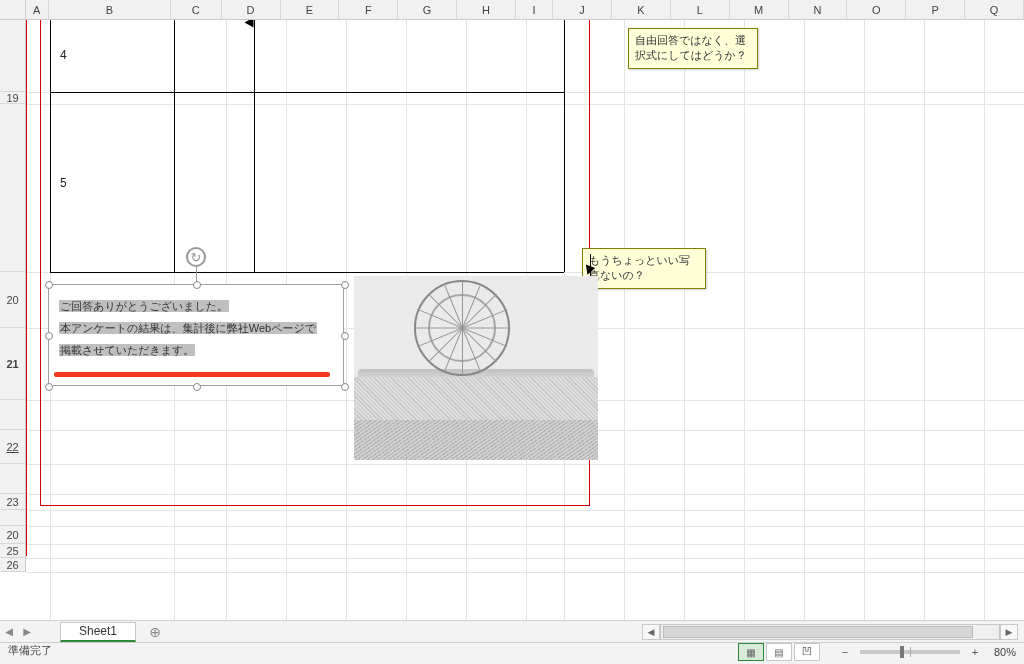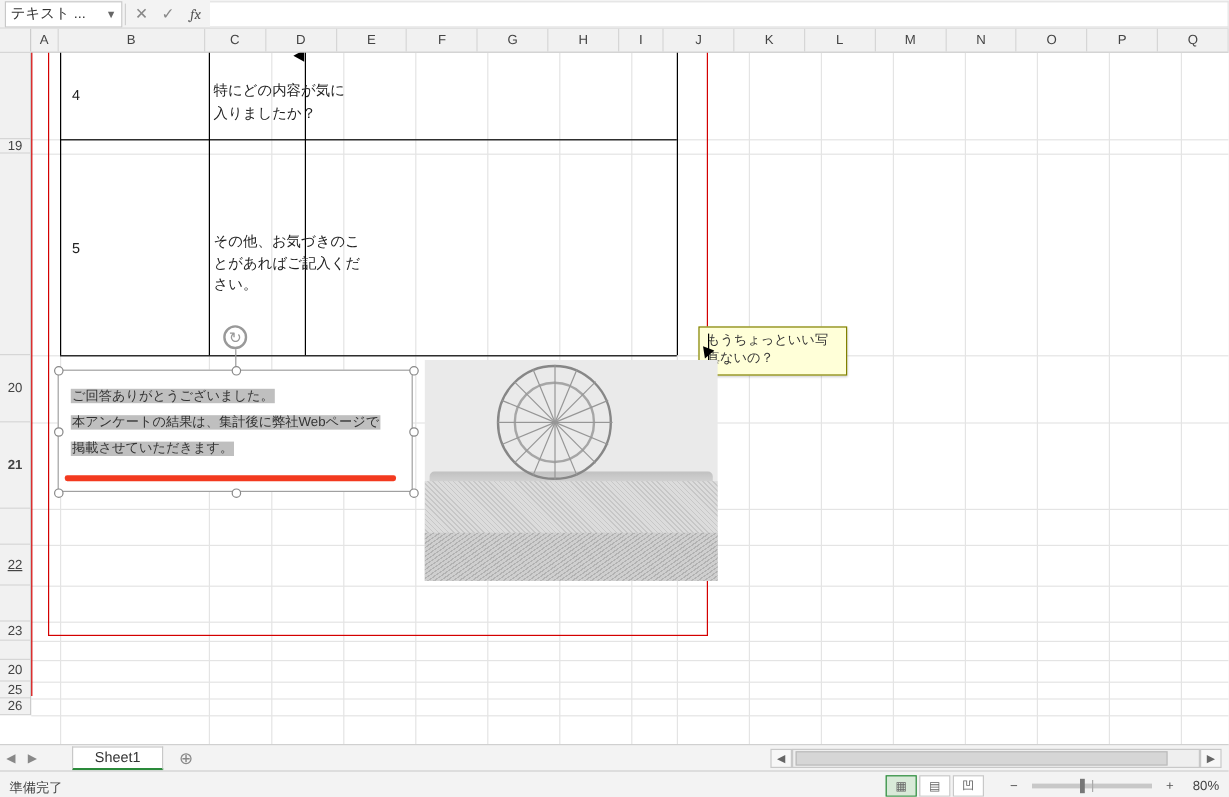--- a/index.html
+++ b/index.html
@@ -64,45 +64,34 @@
   .tabs-strip { height: 22px; background: #f3f3f3; border-top: 1px solid #d0d0d0; display: flex; align-items: center; }
   .nav-btn { width: 18px; text-align: center; color: #888; font-size: 10px; }
   .sheet-tab { padding: 2px 18px; background: #fff; border: 1px solid #c8c8c8; border-bottom: 2px solid #2a8a3a; font-size: 12px; color: #333; height: 20px; display:flex; align-items:center; margin-left: 24px;}
   .add-sheet { width: 22px; height: 22px; margin-left: 8px; color: #888; font-size: 14px; display:flex; align-items:center; justify-content:center; border:1px solid transparent; border-radius:50%;}
   .hscroll { margin-left: auto; display: flex; align-items: center; padding-right: 6px; }
   .hs-btn { width: 18px; height: 16px; background: #f7f7f7; border: 1px solid #c8c8c8; font-size: 9px; color: #666; display:flex; align-items:center; justify-content:center;}
   .hs-track { width: 340px; height: 16px; background: #efefef; border: 1px solid #c8c8c8; position: relative; }
   .hs-thumb { position: absolute; left: 2px; top: 1px; height: 12px; width: 310px; background: #d6d6d6; border:1px solid #bbb;}
 
   
-  .status { height: 22px; background: #f3f3f3; border-top: 1px solid #d0d0d0; display: flex; align-items: flex-end; font-size: 11px; color: #444; padding: 0 8px; }
+  .status { height: 22px; background: #f3f3f3; border-top: 1px solid #d0d0d0; display: flex; align-items: flex-start; font-size: 11px; color: #444; padding: 0 8px; }
   .status .right { margin-left: auto; display: flex; align-items: center; gap: 2px; }
   .view-btn { width: 26px; height: 18px; border: 1px solid #c8c8c8; background: #fff; display:flex; align-items:center; justify-content:center; font-size:10px; color:#666;}
   .view-btn.active{ background:#d8ead8; border-color:#2a8a3a;}
   .zoom-track{ width:100px; height:4px; background:#c8c8c8; margin:0 6px; position:relative;}
   .zoom-thumb{ position:absolute; top:-4px; left:40px; width:4px; height:12px; background:#777;}
   .zoom-tick{ position:absolute; top:-3px; left:50px; width:1px; height:10px; background:#aaa;}
   .zm-btn{ width:14px; text-align:center; color:#555; }
 </style>
 </head>
 <body>
 
 <div class="app">
 
-  <div class="formula-strip">
-    <div class="name-box">
-      <span>テキスト ...</span>
-      <span class="dd">▼</span>
-    </div>
-    <div class="fb-sep"></div>
-    <div class="fb-btn">✕</div>
-    <div class="fb-btn">✓</div>
-    <div class="fx">fx</div>
-    <div class="formula-input"></div>
-  </div>
 
   <div class="sheet-wrap">
     <div class="col-headers" id="colh">
       <div class="corner"></div>
     <div class="ch" style="width: 24px;">A</div>
         <div class="ch" style="width: 124px;">B</div>
         <div class="ch" style="width: 52px;">C</div>
         <div class="ch" style="width: 60px;">D</div>
         <div class="ch" style="width: 60px;">E</div>
         <div class="ch" style="width: 60px;">F</div>
@@ -164,25 +153,24 @@
           <div class="gh" style="top: 524px;"></div>
           <div class="gh" style="top: 538px;"></div>
           <div class="gh" style="top: 552px;"></div>
           <div class="tbl-border" style="left: 24px; top: 72px; width: 514px; height: 1px;"></div>
           <div class="tbl-border" style="left: 24px; top: 252px; width: 514px; height: 1px;"></div>
           <div class="tbl-border" style="left: 24px; top: -1px; width: 1px; height: 253px;"></div>
           <div class="tbl-border" style="left: 148px; top: -1px; width: 1px; height: 253px;"></div>
           <div class="tbl-border" style="left: 228px; top: -1px; width: 1px; height: 253px;"></div>
           <div class="tbl-border" style="left: 538px; top: -1px; width: 1px; height: 253px;"></div>
           <div class="q-num" style="left: 34px; top: 28px;">4</div>
-          <div class="q-text" style="left: 152px; top: 22px; width: 118px; line-height: 1.6;">特にどの内容が気に入りましたか？</div>
           <div class="q-num" style="left: 34px; top: 156px;">5</div>
-          <div class="q-text" style="left: 152px; top: 148px; width: 128px;">その他、お気づきのことがあればご記入ください。</div>
           <div class="red-border" style="left: 14px; top: -2px; width: 550px; height: 488px;"></div>
           <div class="red-border" style="border-top: none; border-right: none; border-bottom: none; border-left: 1px solid rgb(212, 0, 0); border-image: initial; left: 0px; top: -2px; width: 1px; height: 538px;"></div>
+          <div class="cmt" style="left: 602px; top: 8px; width: 130px;">自由回答ではなく、選択式にしてはどうか？</div>
           <div class="cmt" style="left: 556px; top: 228px; width: 124px;">もうちょっといい写真ないの？</div>
           <div class="arrowhead" style="left: 558px; top: 246px; transform: rotate(200deg);"></div>
           <div style="position: absolute; left: 564px; top: 234px; width: 1px; height: 52px; background: rgb(0, 0, 0);"></div>
           <div class="arrowhead" style="left: 218px; top: -2px; transform: rotate(-90deg);"></div>
           <div class="tbox" style="left: 22px; top: 264px; width: 296px; height: 102px;">
             <div class="rot-stem"></div>
             <div class="rot-handle"></div>
             <div class="tbox-inner"><span>ご回答ありがとうございました。</span><br><span>本アンケートの結果は、集計後に弊社Webページで</span><br><span>掲載させていただきます。</span></div>
             <div class="handle" style="left: -4px; top: -4px;"></div>
             <div class="handle" style="left: 144px; top: -4px;"></div>

